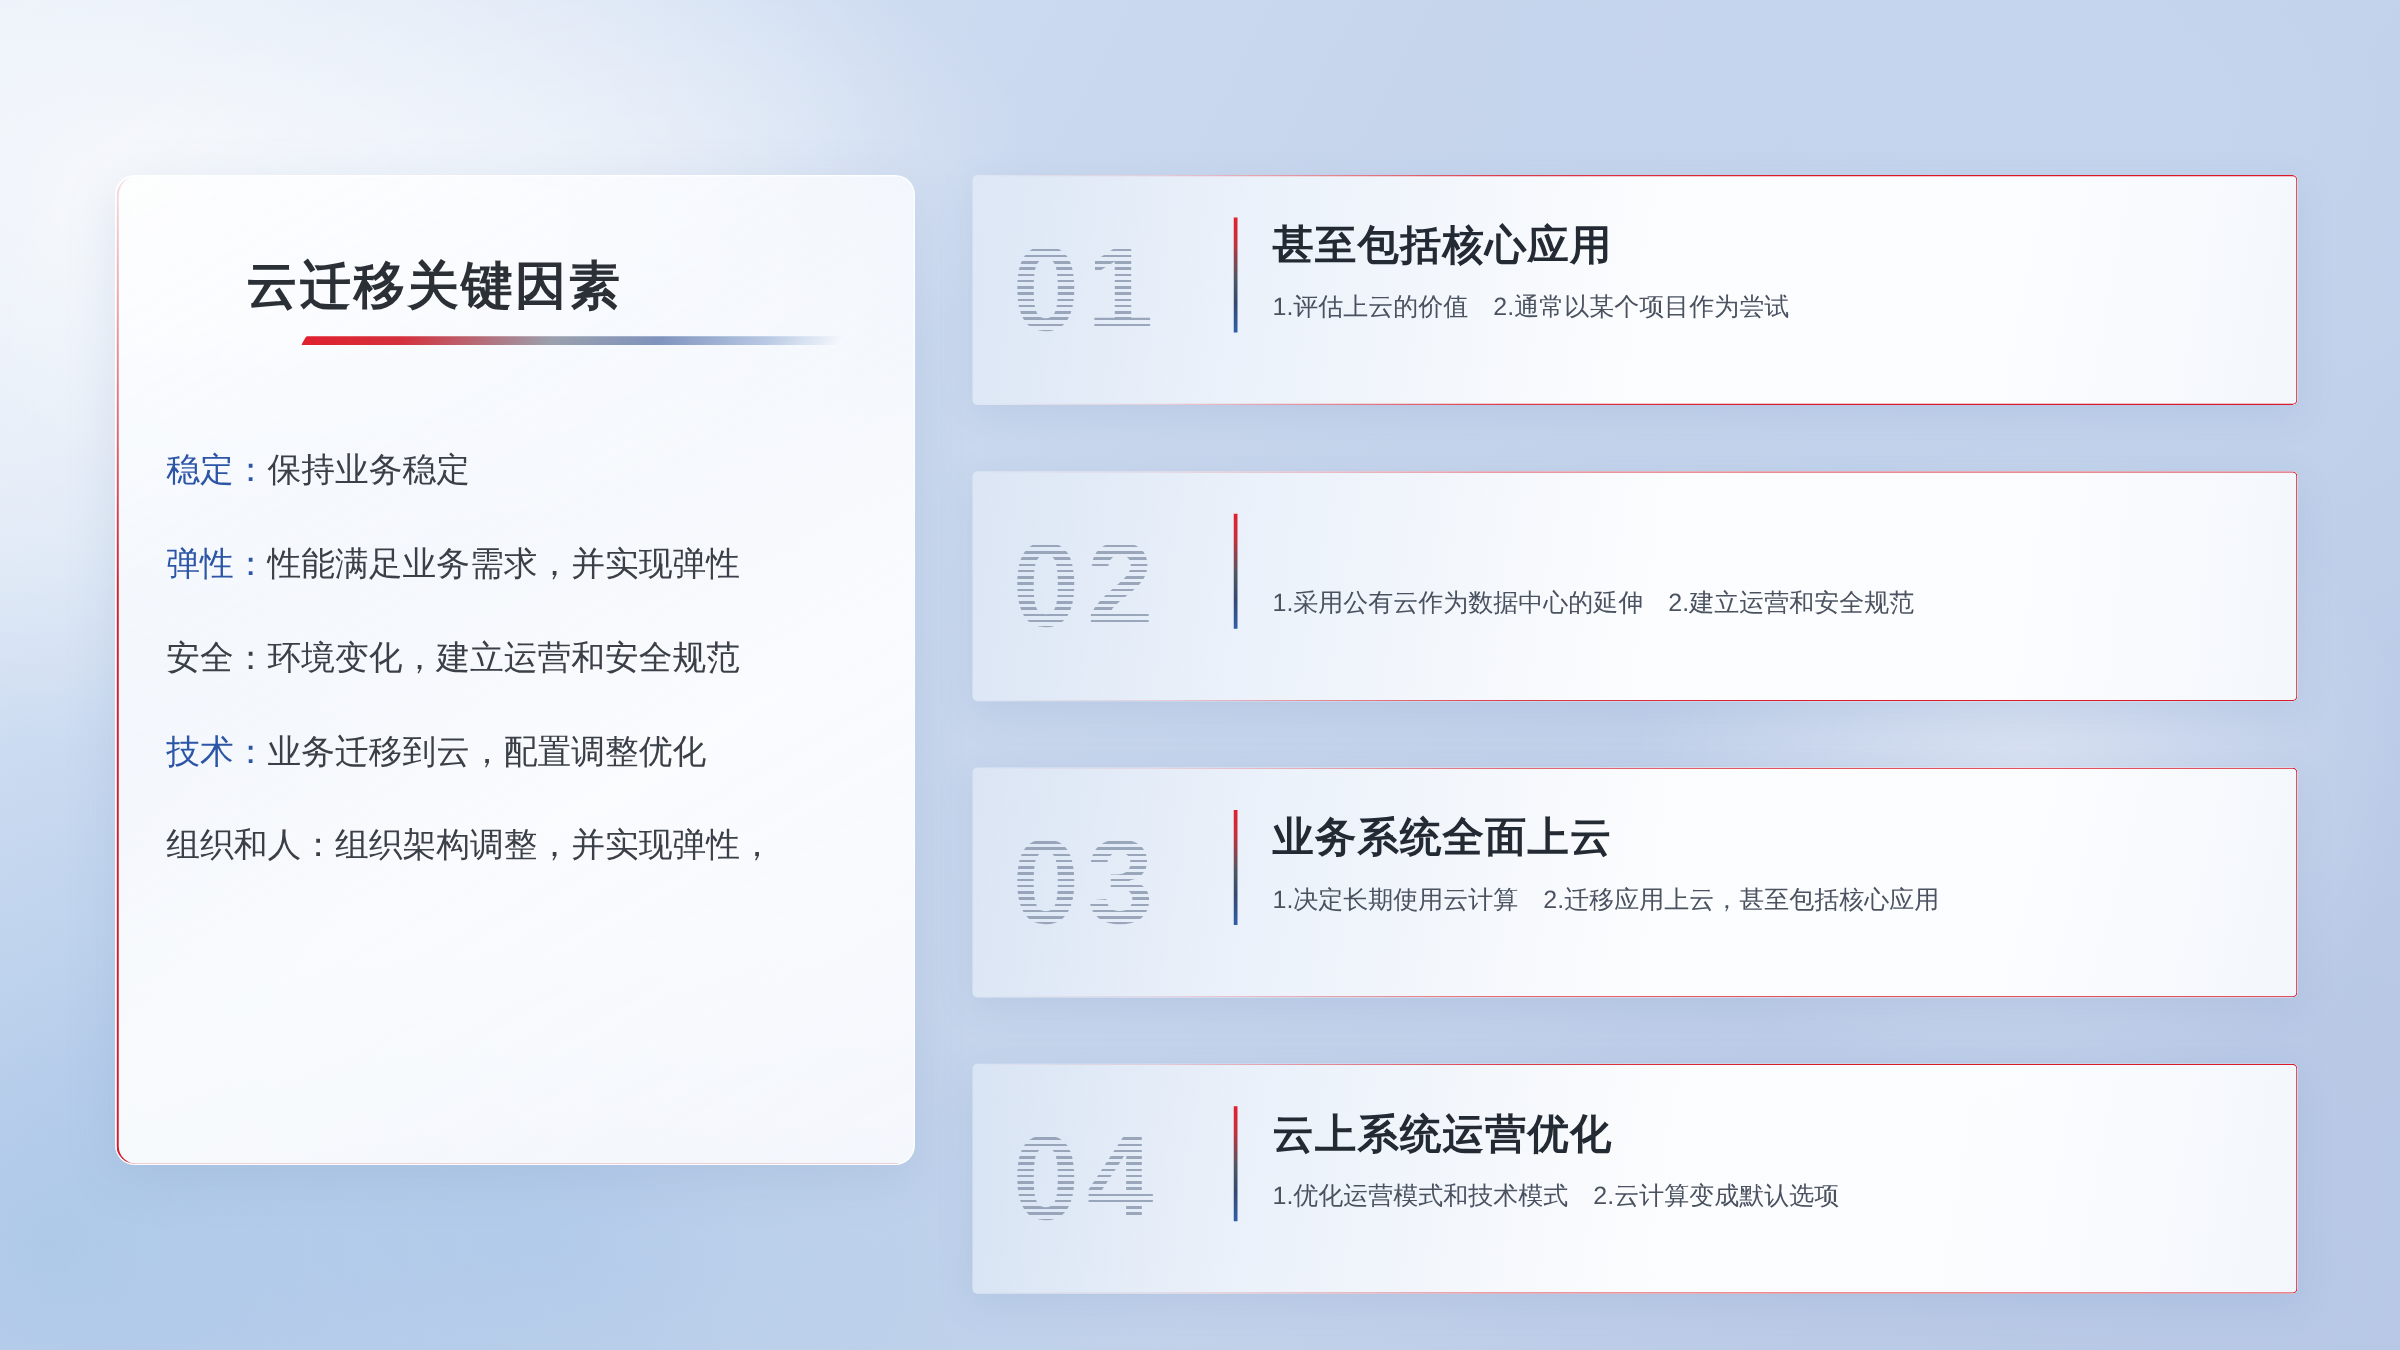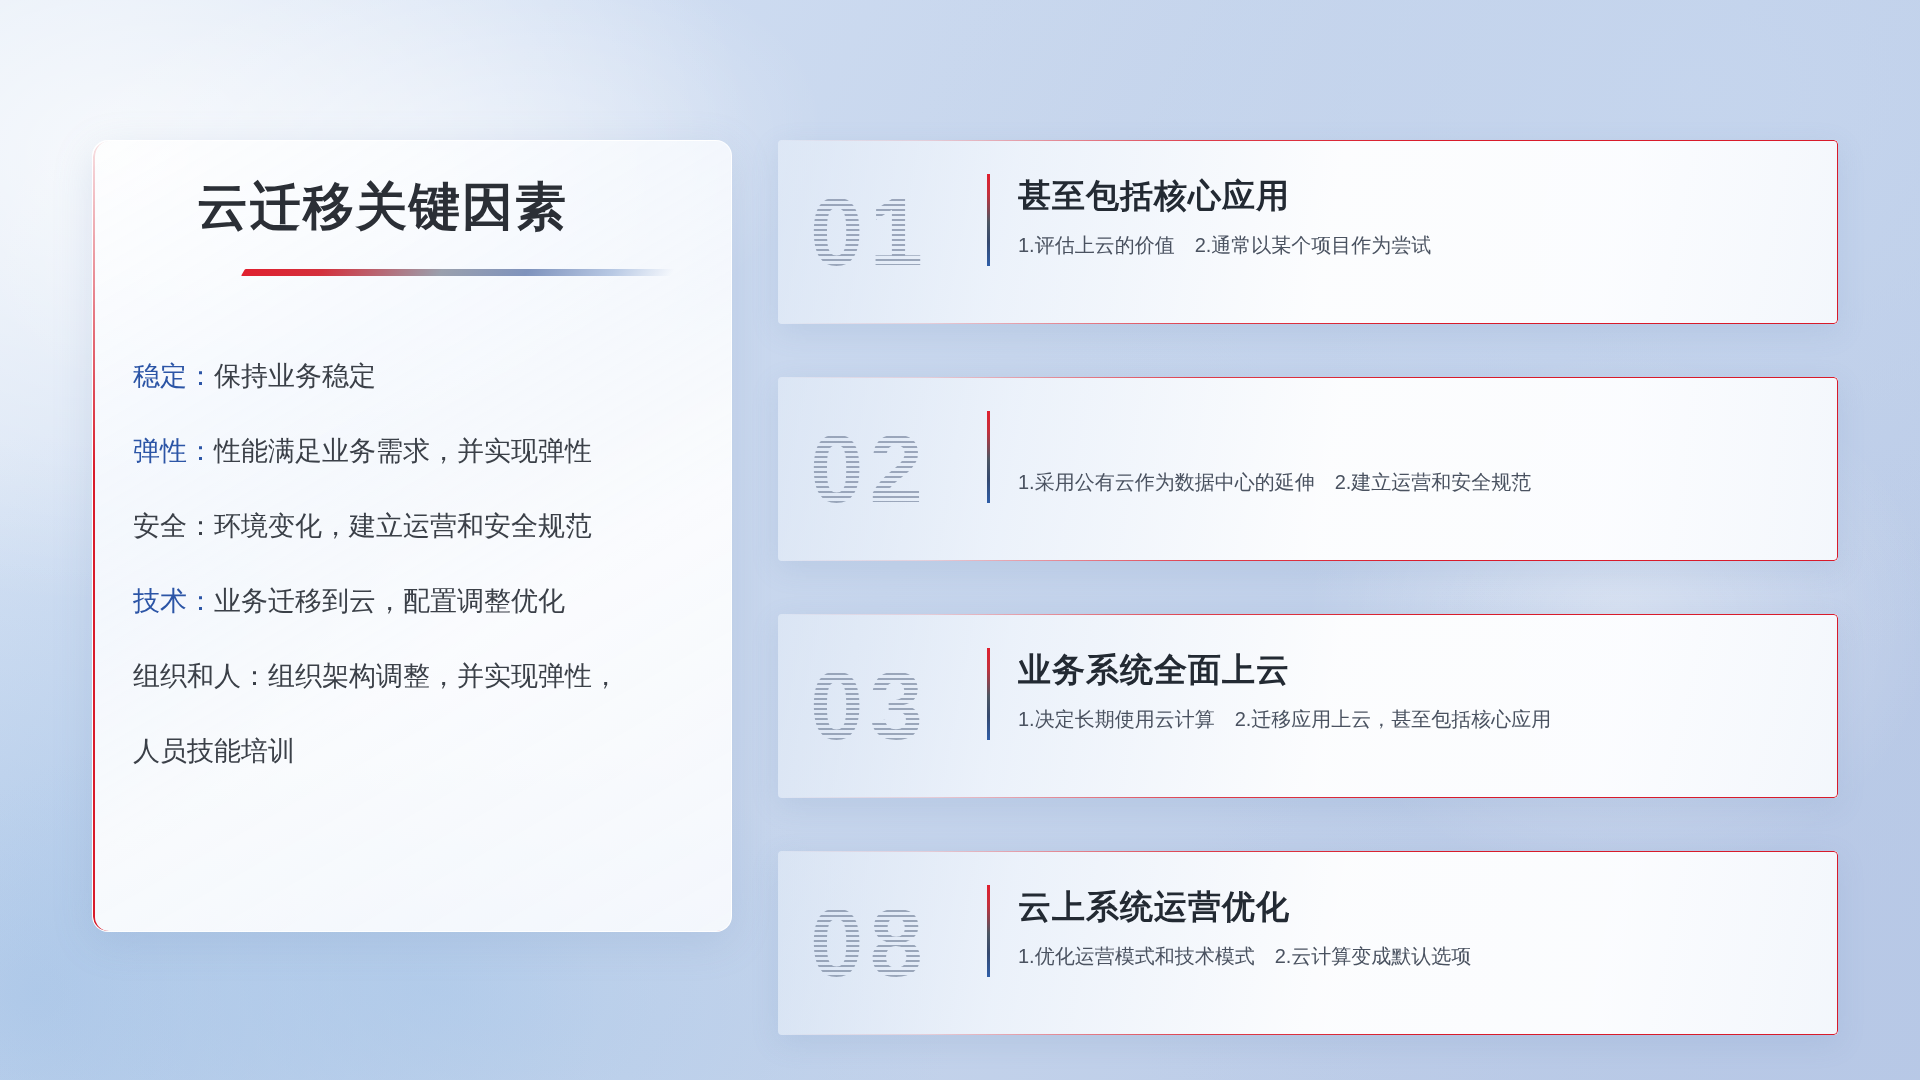--- a/index.html
+++ b/index.html
@@ -75,22 +75,22 @@
     border-radius: 16px;
     border-left: 2px solid #d81b2b;
     border-bottom: 2px solid #d81b2b;
     -webkit-mask-image: linear-gradient(200deg, rgba(0,0,0,0) 18%, rgba(0,0,0,1) 55%, rgba(0,0,0,1) 100%);
             mask-image: linear-gradient(200deg, rgba(0,0,0,0) 18%, rgba(0,0,0,1) 55%, rgba(0,0,0,1) 100%);
     pointer-events: none;
   }
 
   #panel-title {
     position: absolute;
-    left: 104px; top: 32px;
-    font-size: 51px;
+    left: 104px; top: 60px;
+    font-size: 41px;
     font-weight: bold;
     letter-spacing: 2px;
     color: #2b2f36;
     white-space: nowrap;
   }
   #panel-rule {
     position: absolute;
     left: 150px; top: 128px;
     width: 430px; height: 7px;
     background: linear-gradient(90deg, #e0202f 0%, #d4303c 18%, #9aa0ad 46%, #7f93bd 66%, #b8c9e4 86%, rgba(200,214,236,0) 100%);
@@ -212,21 +212,20 @@
 
     <div id="panel-rule"></div>
 
     <div id="panel-list">
 
     <div class="panel-line blue"><span class="lbl">稳定：</span><span class="txt">保持业务稳定</span></div>
         <div class="panel-line blue"><span class="lbl">弹性：</span><span class="txt">性能满足业务需求，并实现弹性</span></div>
         <div class="panel-line"><span class="lbl">安全：</span><span class="txt">环境变化，建立运营和安全规范</span></div>
         <div class="panel-line blue"><span class="lbl">技术：</span><span class="txt">业务迁移到云，配置调整优化</span></div>
         <div class="panel-line"><span class="lbl">组织和人：</span><span class="txt">组织架构调整，并实现弹性，</span></div>
-        <div class="panel-line"><span class="lbl"></span><span class="txt">人员技能培训</span></div>
       </div>
   </div>
 
   <div id="cards">
 
   <div class="card">
         <div class="card-border"></div>
         <div class="card-number">01</div>
         <div class="card-divider"></div>
         <div class="card-title">甚至包括核心应用</div>
@@ -240,20 +239,20 @@
       </div>
       <div class="card">
         <div class="card-border"></div>
         <div class="card-number">03</div>
         <div class="card-divider"></div>
         <div class="card-title">业务系统全面上云</div>
         <div class="card-sub">1.决定长期使用云计算　2.迁移应用上云，甚至包括核心应用</div>
       </div>
       <div class="card">
         <div class="card-border"></div>
-        <div class="card-number">08</div>
+        <div class="card-number">04</div>
         <div class="card-divider"></div>
         <div class="card-title">云上系统运营优化</div>
         <div class="card-sub">1.优化运营模式和技术模式　2.云计算变成默认选项</div>
       </div>
     </div>
 
 </div>
 
 </body></html>

